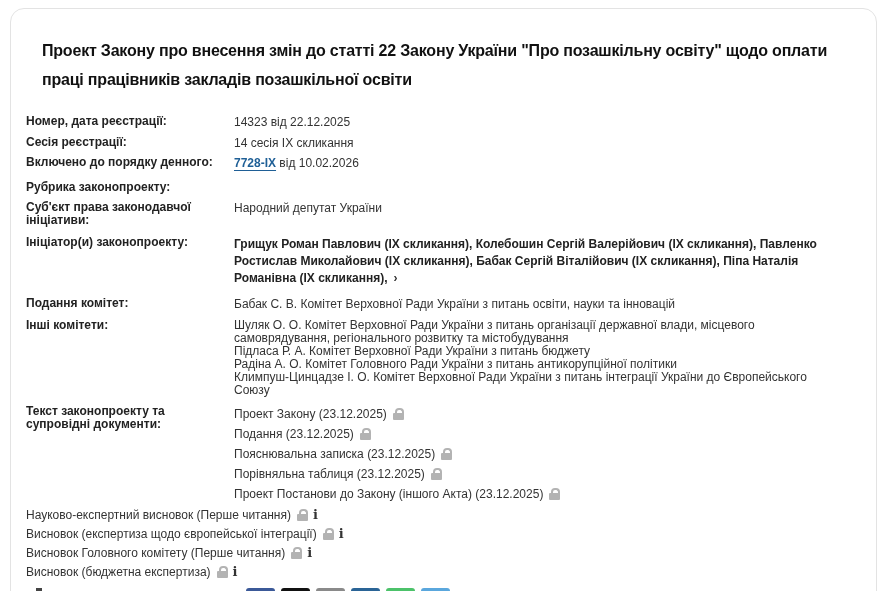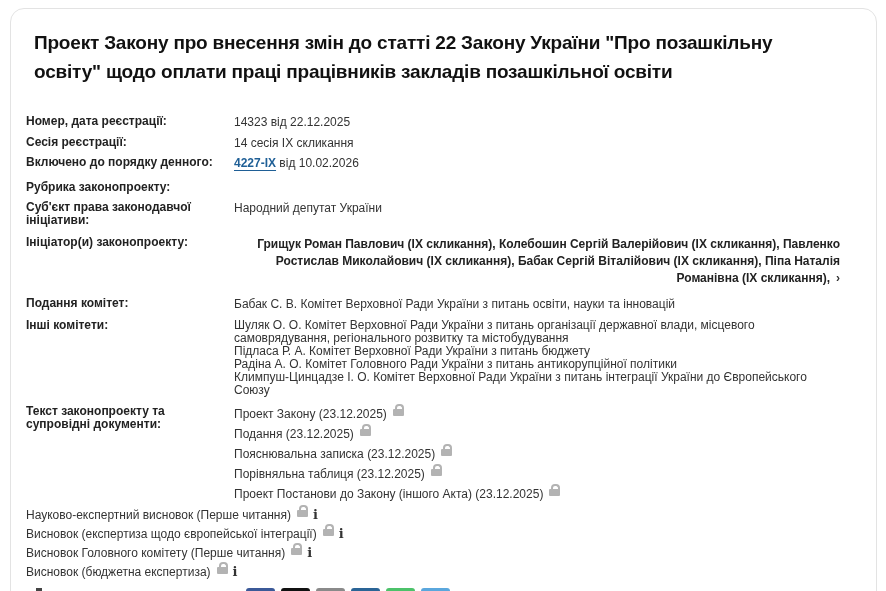--- a/index.html
+++ b/index.html
@@ -1,25 +1,25 @@
 <!DOCTYPE html>
 <html><head>
 <meta charset="utf-8">
 <style>
   html, body { margin:0; padding:0; background:#fff; }
   body { width:886px; height:591px; overflow:hidden; position:relative; font-family:"Liberation Sans", sans-serif; color:#222; }
   .card { position:absolute; left:10px; top:8px; width:865px; height:620px; border:1px solid #e3e3e3; border-radius:14px; background:#fff; }
-  .title { position:absolute; left:26px; top:20px; width:800px; margin:8px; font-size:19px; line-height:29px; font-weight:bold; color:#111; letter-spacing:-0.2px; }
+  .title { position:absolute; left:26px; top:20px; width:800px; margin:16px; font-size:16px; line-height:29px; font-weight:bold; color:#111; letter-spacing:-0.2px; }
   .row { position:absolute; left:26px; width:830px; display:flex; }
   .lbl { width:208px; flex:none; font-size:12px; line-height:13px; font-weight:bold; color:#222; }
   .val { flex:1; font-size:12px; line-height:14px; color:#333; }
   .link { color:#1f5f96; font-weight:bold; text-decoration:underline; text-underline-offset:3px; }
-  .bold { font-weight:bold; color:#222; line-height:17px;text-align:right; }
+  .bold { font-weight:bold; color:#222; line-height:17px; }
   .committees div { line-height:13px; }
-  .doc { height:20px; line-height:20px; display:flex; }
+  .doc { height:20px; line-height:20px; display:flex; align-items:center; }
   .lock { display:inline-block; position:relative; width:11px; height:12px; margin-left:6px; }
   .lock .shackle { position:absolute; left:2px; top:0; width:5px; height:6px; border:2px solid #b3b3b3; border-bottom:none; border-radius:4px 4px 0 0; }
   .lock .body { position:absolute; left:0; top:5px; width:11px; height:7px; background:#b3b3b3; border-radius:1px; }
   .info { display:inline-block; margin-left:5px; font-family:"DejaVu Serif", serif; font-weight:bold; font-size:13px; color:#333; }
   .chev { display:inline-block; margin-left:6px; font-weight:bold; color:#333; }
   .share { position:absolute; top:588px; left:246px; display:flex; gap:6px; }
   .share span { display:block; width:29px; height:6px; border-radius:3px 3px 0 0; }
   .cut-label { position:absolute; left:36px; top:588px; width:6px; height:3px; background:#444; }
 </style>
 </head>
@@ -35,21 +35,21 @@
 </div>
 
 <div class="row" style="top:136px">
   <div class="lbl">Сесія реєстрації:</div>
   <div class="val">14 сесія IX скликання</div>
 </div>
 
 <div class="row" style="top:156px">
   <div class="lbl">Включено до порядку денного:</div>
   <div class="val">
-    <a class="link">4227-IX</a><span> від 10.02.2026</span>
+    <a class="link">7728-IX</a><span> від 10.02.2026</span>
   </div>
 </div>
 
 <div class="row" style="top:181px">
   <div class="lbl">Рубрика законопроекту:</div>
 </div>
 
 <div class="row" style="top:201px">
   <div class="lbl" style="width:190px;margin-right:18px">Суб'єкт права законодавчої ініціативи:</div>
   <div class="val">Народний депутат України</div>

